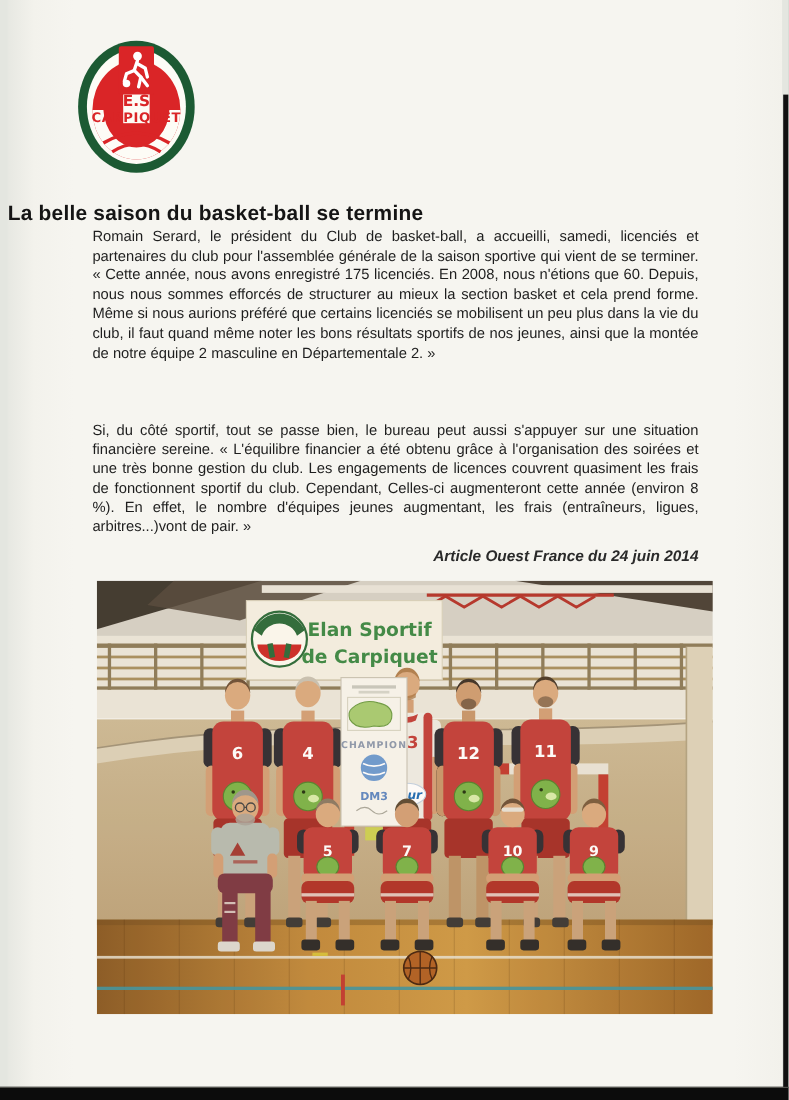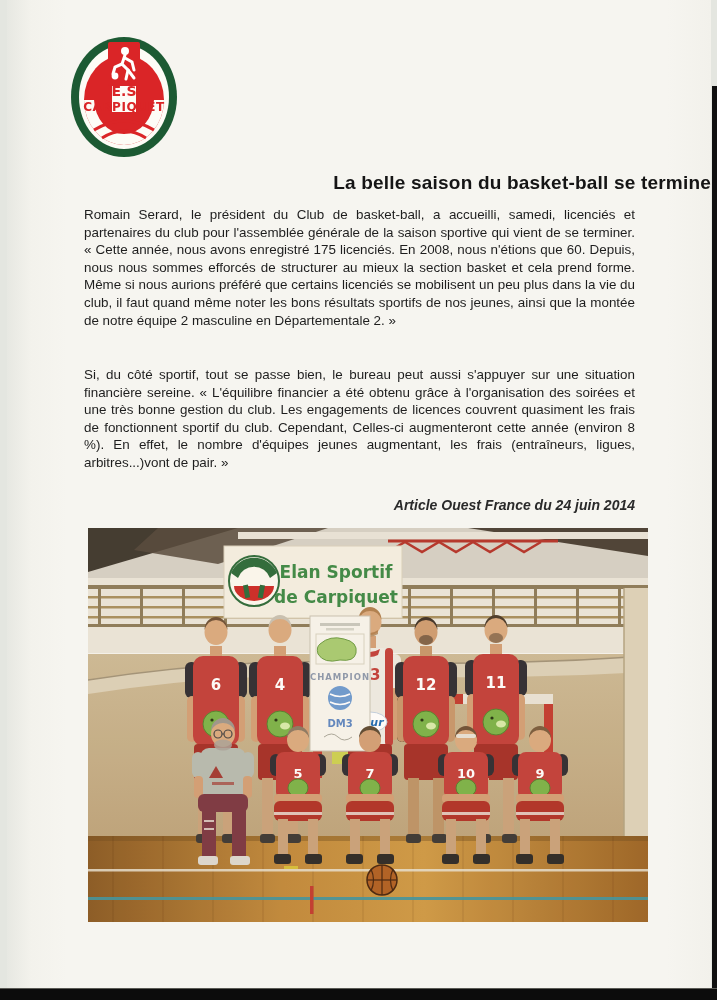--- a/index.html
+++ b/index.html
@@ -3,25 +3,25 @@
 <meta charset="utf-8">
 <style>
   html,body{margin:0;padding:0;background:#cfd1cb;}
   .scan{position:relative;width:717px;height:1000px;background:#e4e6e0;overflow:hidden;
         font-family:"Liberation Sans",sans-serif;}
   .page{position:absolute;left:7px;top:0;width:704px;height:989px;
         background:linear-gradient(to right,#e7e8e2 0px,#f3f2ec 24px,#f6f5f0 60px,#f6f5f0 660px,#f2f1eb 704px);}
   .edge-right{position:absolute;right:0;top:86px;width:5px;height:914px;background:#101010;}
   .edge-bottom{position:absolute;left:0;bottom:0;width:717px;height:11px;background:#0c0c0c;border-top:1px solid #5a5a55;}
   .club-logo{position:absolute;left:61px;top:34px;}
-  .title{position:absolute;left:0;right:0;top:172px;margin:0;text-align:right;
+  .title{position:absolute;left:0;right:0;top:184px;margin:0;text-align:left;
          font-size:19px;font-weight:bold;color:#151515;letter-spacing:.2px;}
   .para{position:absolute;left:77px;width:551px;font-size:13.4px;line-height:17.6px;
         color:#1e1e1e;text-align:justify;}
-  .p1{top:206px;} .p2{top:366px;}
+  .p1{top:206px;} .p2{top:382px;}
   .para .bold{font-weight:normal;}
   .attribution{position:absolute;left:77px;width:551px;top:497px;text-align:right;
         font-size:14px;font-weight:bold;font-style:italic;color:#2a2a2a;}
   .photo{position:absolute;left:81px;top:528px;}
   .jnum{font-family:"DejaVu Sans",sans-serif;font-weight:bold;fill:#ffffff;text-anchor:middle;}
   .bannertxt{font-family:"DejaVu Sans",sans-serif;font-weight:bold;fill:#3d8a46;text-anchor:middle;}
   .pennanttxt{font-family:"DejaVu Sans",sans-serif;font-weight:bold;text-anchor:middle;}
   .logotxt{font-family:"DejaVu Sans",sans-serif;font-weight:bold;fill:#da2527;text-anchor:middle;}
 </style>
 </head>

